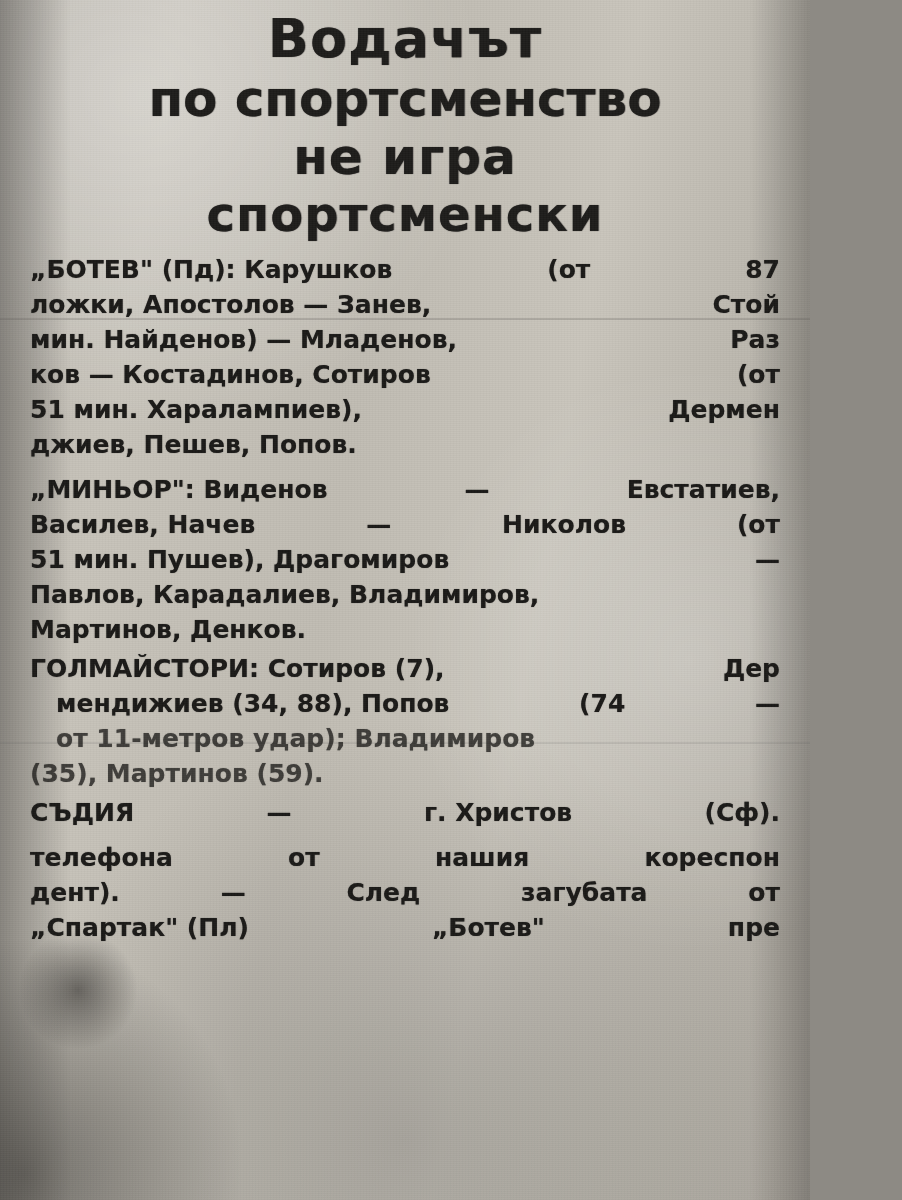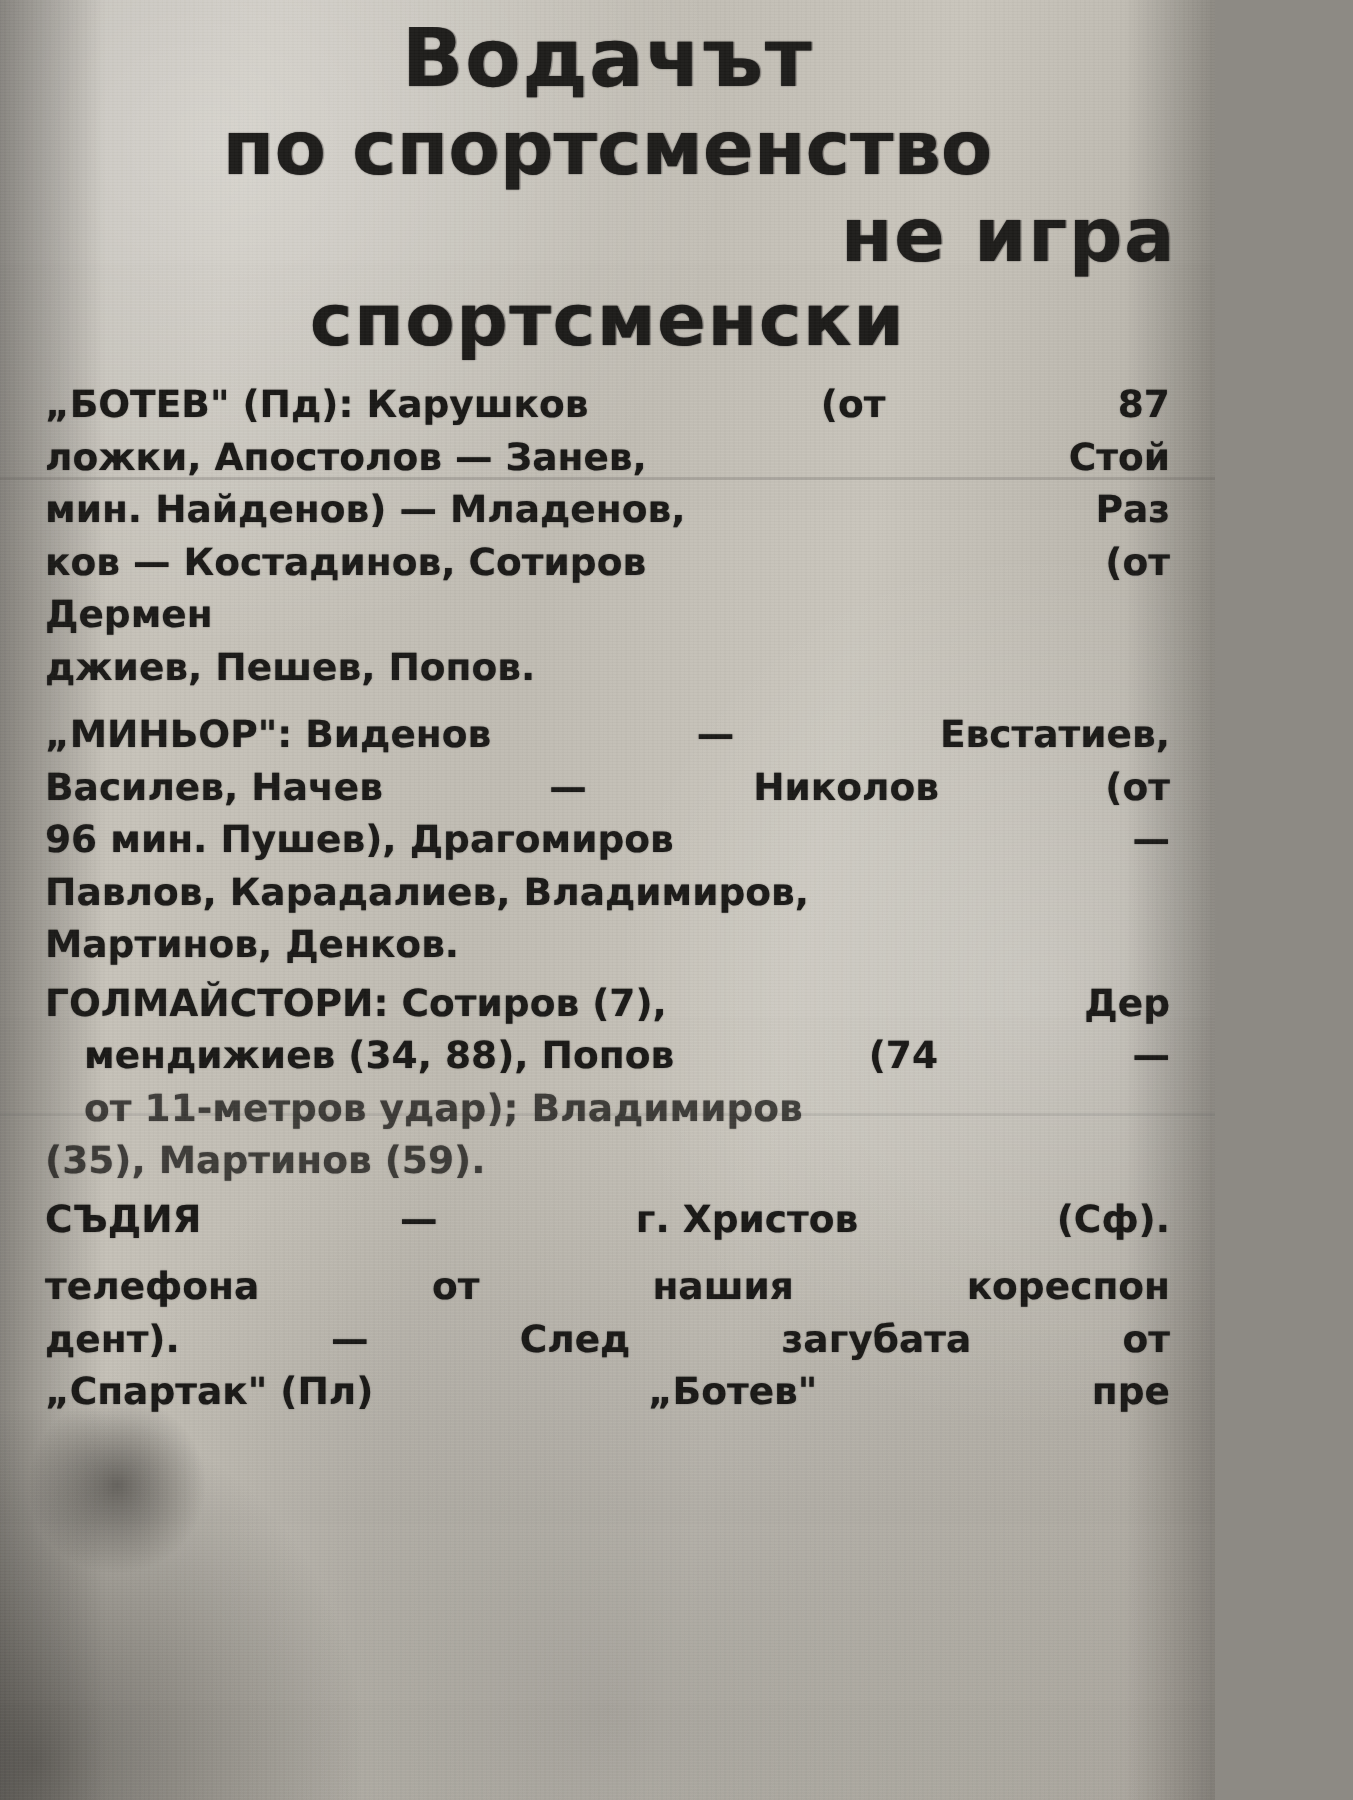--- a/index.html
+++ b/index.html
@@ -71,21 +71,21 @@
   #headline .hl-line {
     font-family: "DejaVu Sans", sans-serif;
     font-weight: bold;
     color: #1d1c1a;
     letter-spacing: 1px;
     text-shadow: 0 0 1px rgba(40,38,36,0.8), 1px 0 0 rgba(30,28,26,0.25);
     white-space: nowrap;
   }
   #headline .hl-1 { font-size: 54px; line-height: 62px; }
   #headline .hl-2 { font-size: 50px; line-height: 58px; letter-spacing: 0px;}
-  #headline .hl-3 { font-size: 50px; line-height: 58px; text-align: right; }
+  #headline .hl-3 { font-size: 50px; line-height: 58px; }
   #headline .hl-4 { font-size: 48px; line-height: 56px; }
   
   #headline .hl-1 {
     clip-path: inset(10px 0 0 0);
     margin-top: -6px;
   }
 
   
   #body-text {
     position: relative;
@@ -168,20 +168,21 @@
       </div>
       <div class="line justify">
         <span class="w">мин. Найденов) — Младенов,</span>
         <span class="w">Раз</span>
       </div>
       <div class="line justify">
         <span class="w">ков — Костадинов, Сотиров</span>
         <span class="w">(от</span>
       </div>
       <div class="line justify">
+        <span class="w">51 мин. Харалампиев),</span>
         <span class="w">Дермен</span>
       </div>
       <div class="line left">
         <span class="w">джиев, Пешев, Попов.</span>
       </div>
     </div>
 
     <div class="gap-small"></div>
 
     <div class="para">
@@ -190,21 +191,21 @@
         <span class="w">—</span>
         <span class="w">Евстатиев,</span>
       </div>
       <div class="line justify">
         <span class="w">Василев, Начев</span>
         <span class="w">—</span>
         <span class="w">Николов</span>
         <span class="w">(от</span>
       </div>
       <div class="line justify">
-        <span class="w">96 мин. Пушев), Драгомиров</span>
+        <span class="w">51 мин. Пушев), Драгомиров</span>
         <span class="w">—</span>
       </div>
       <div class="line left">
         <span class="w">Павлов, Карадалиев, Владимиров,</span>
       </div>
       <div class="line left">
         <span class="w">Мартинов, Денков.</span>
       </div>
     </div>
 

